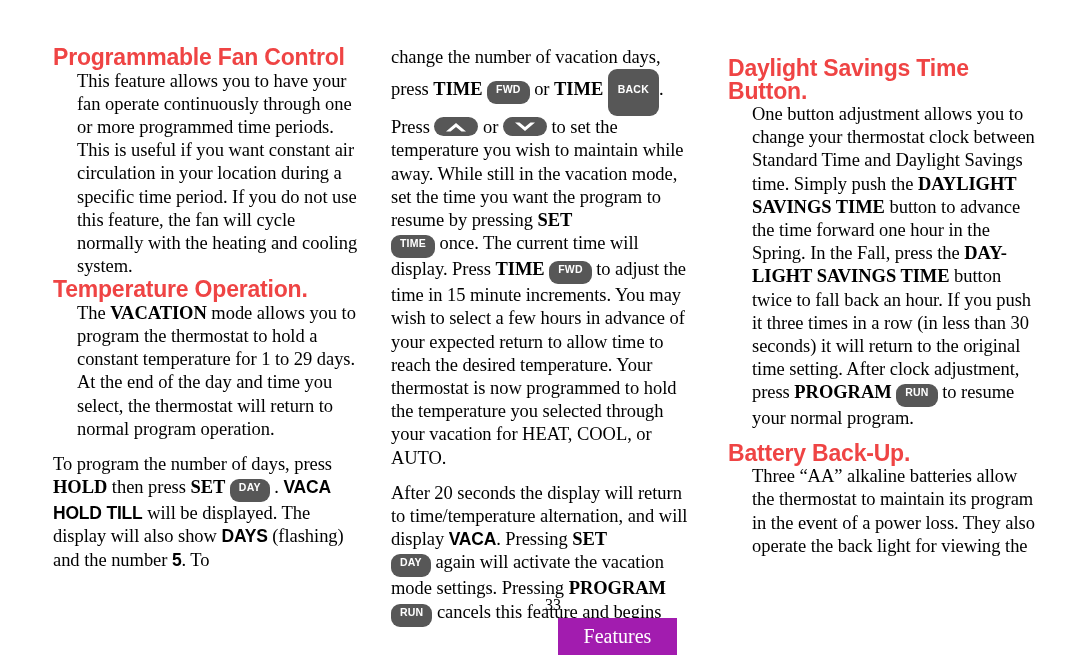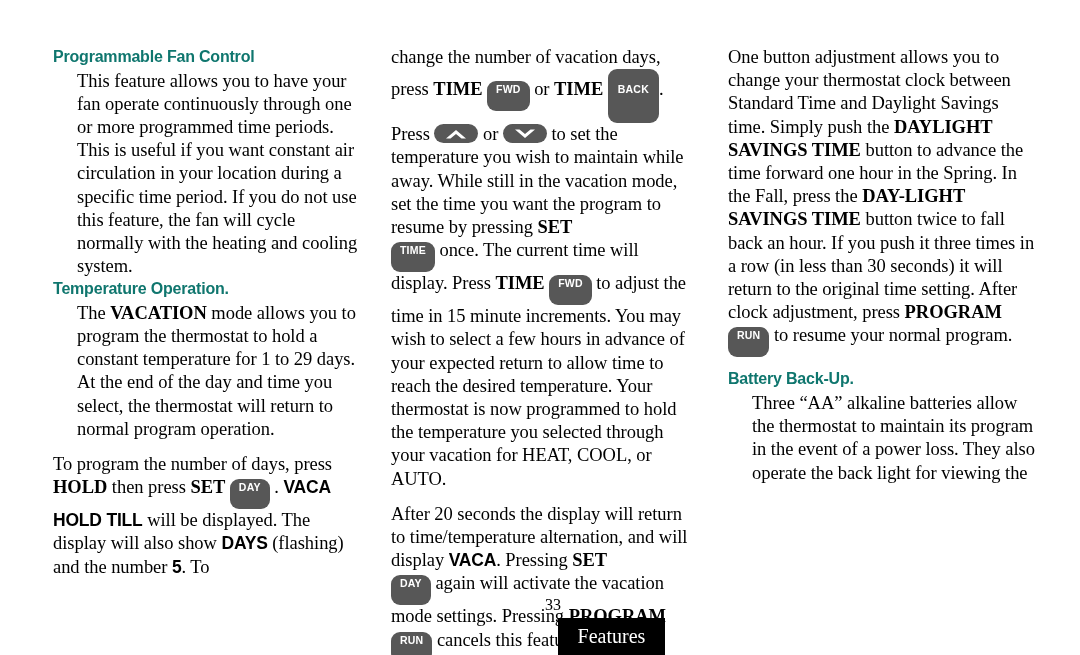--- a/index.html
+++ b/index.html
@@ -33,25 +33,25 @@
   .col {
     width: 306px;
     flex: 0 0 306px;
   }
   .col-mid { width: 305px; flex: 0 0 305px; }
   .col-right { width: 312px; flex: 0 0 312px; }
 
   h2.heading {
     font-family: "Liberation Sans", sans-serif;
     font-weight: bold;
-    font-size: 16px;
+    font-size: 23px;
     line-height: 22.5px;
     margin: 0 0 1px 0;
     letter-spacing: -0.2px;
-    color: #0f766e;
+    color: #ef4444;
   }
   .heading.tight { margin-top: 11px; }
 
   p.body {
     font-family: "Liberation Serif", serif;
     font-size: 18.5px;
     line-height: 23.2px;
     margin: 0 0 0 0;
     text-align: left;
     color: #000;
@@ -70,21 +70,21 @@
 
   
   .pill {
     display: inline-block;
     background: #575757;
     color: #ffffff;
     font-family: "Liberation Sans", sans-serif;
     font-weight: bold;
     font-size: 10.5px;
     line-height: 17px;
-    height: 30px;
+    height: 23px;
     padding: 0 9px;
     border-radius: 9px;
     vertical-align: 2px;
     text-align: center;
     letter-spacing: 0.2px;
     white-space: nowrap;
   }
   .pill.wide { padding: 12px 10px; }
 
   .pill-arrow {
@@ -111,23 +111,23 @@
     font-family: "Liberation Serif", serif;
     font-size: 16px;
     line-height: 18px;
     color: #000;
     margin-left: 14px;
   }
   .footer-tab {
     position: absolute;
     left: 558px;
     top: 618px;
-    width: 107px;
+    width: 119px;
     height: 37px;
-    background: #000000;
+    background: #a21caf;
     color: #ffffff;
     font-family: "Liberation Serif", serif;
     font-size: 20px;
     display: flex;
     align-items: center;
     justify-content: center;
   }
 </style>
 </head>
 <body>
@@ -156,20 +156,21 @@
             </svg></span><span> or </span><span class="pill-arrow"><svg width="22" height="11" viewBox="0 0 22 11" aria-hidden="true">
               <polygon points="11,9.5 1,1 5.5,1 11,5.4 16.5,1 21,1" fill="#ffffff"></polygon>
             </svg></span><span> to set the temperature you wish to maintain while away. While still in the vacation mode, set the time you want the program to resume by pressing </span><span class="bs">SET</span><br><span class="pill">TIME</span><span> once. The current time will display. Press </span><span class="bs">TIME</span>&nbsp;<span class="pill">FWD</span><span> to adjust the time in 15 minute increments. You may wish to select a few hours in advance of your expected return to allow time to reach the desired temperature. Your thermostat is now programmed to hold the temperature you selected through your vacation for HEAT, COOL, or AUTO.</span></p>
 
       <p class="body"><span> After 20 seconds the display will return to time/temperature alternation, and will display </span><span class="bsans">VACA</span><span>. Pressing </span><span class="bs">SET</span><br><span class="pill">DAY</span><span> again will activate the vacation mode settings. Pressing </span><span class="bs">PROGRAM</span><br><span class="pill">RUN</span><span> cancels this feature and begins</span></p>
     </div>
 
     <div class="col col-right">
 
 
+      <h2 class="heading tight">Daylight Savings Time Button.</h2>
 
       <p class="body"><span>One button adjustment allows you to change your thermostat clock between Standard Time and Daylight Savings time. Simply push the </span><span class="bs">DAYLIGHT SAVINGS TIME</span><span> button to advance the time forward one hour in the Spring. In the Fall, press the </span><span class="bs">DAY-LIGHT SAVINGS TIME</span><span> button twice to fall back an hour. If you push it three times in a row (in less than 30 seconds) it will return to the original time setting. After clock adjustment, press </span><span class="bs">PROGRAM</span>&nbsp;<span class="pill">RUN</span><span> to resume your normal program.</span></p>
 
       <h2 class="heading tight">Battery Back-Up.</h2>
 
       <p class="body">Three “AA” alkaline batteries allow the thermostat to maintain its program in the event of a power loss. They also operate the back light for viewing the</p>
     </div>
 
   </div>
 

